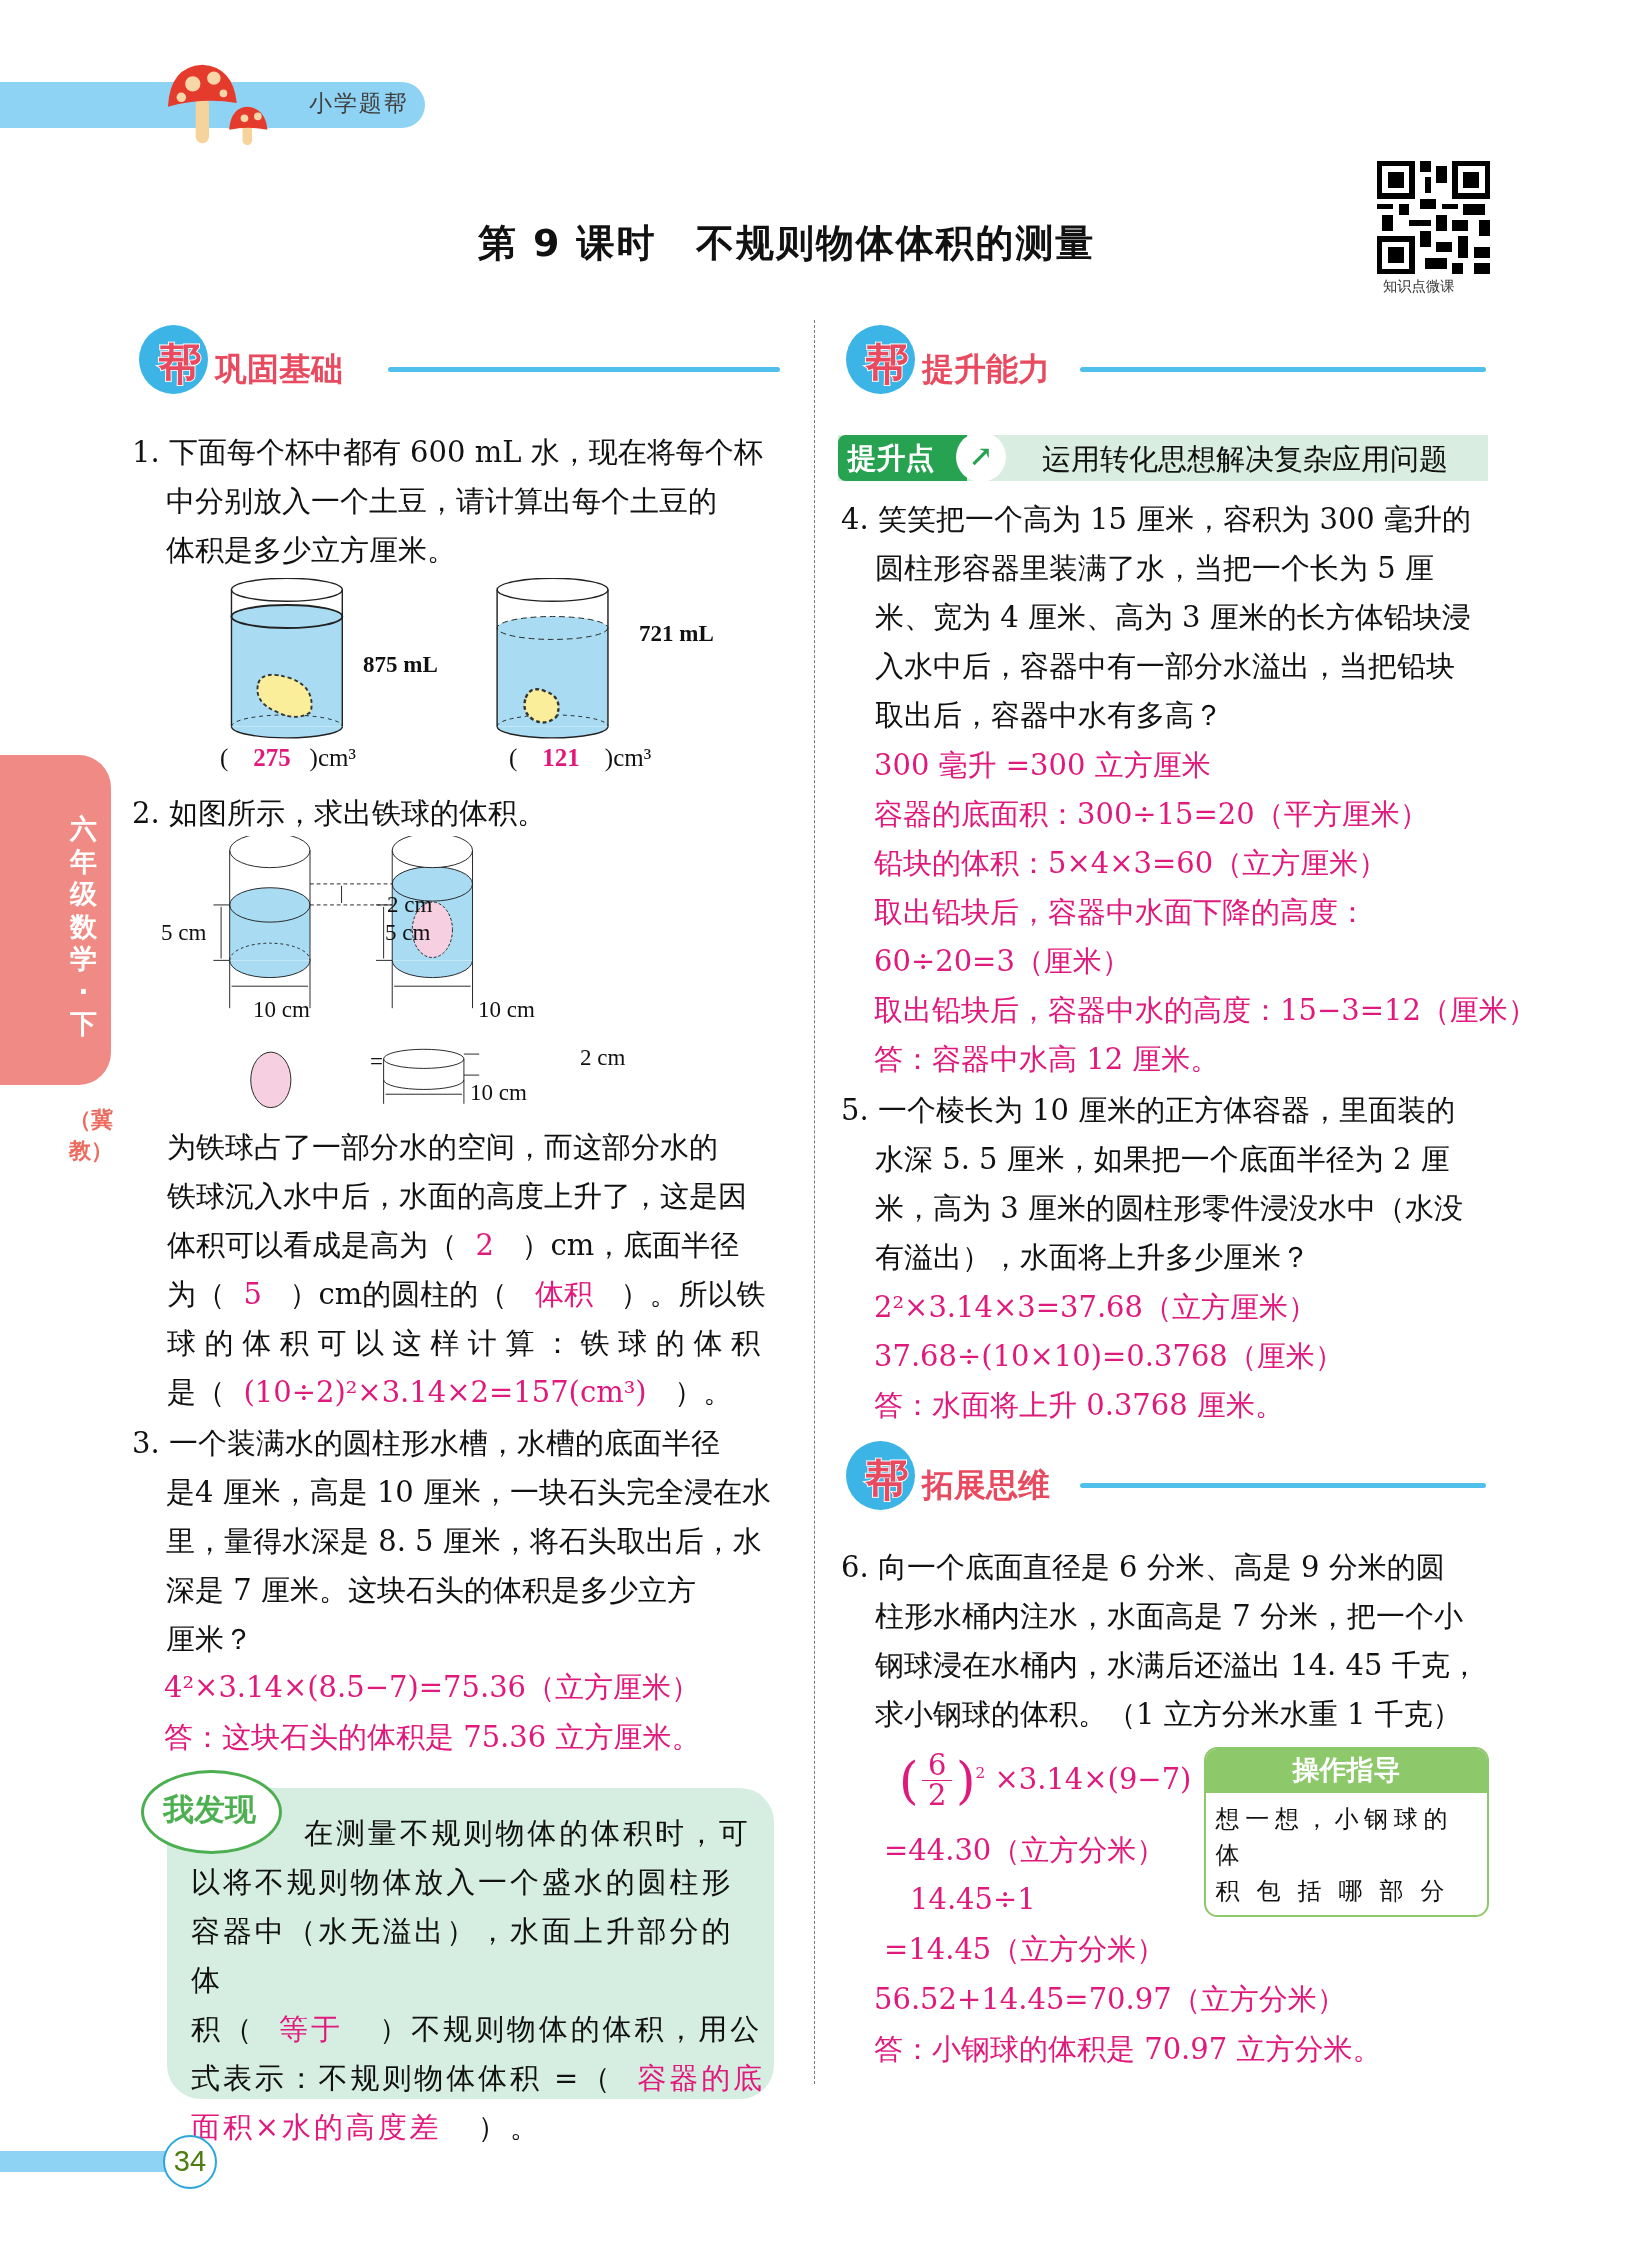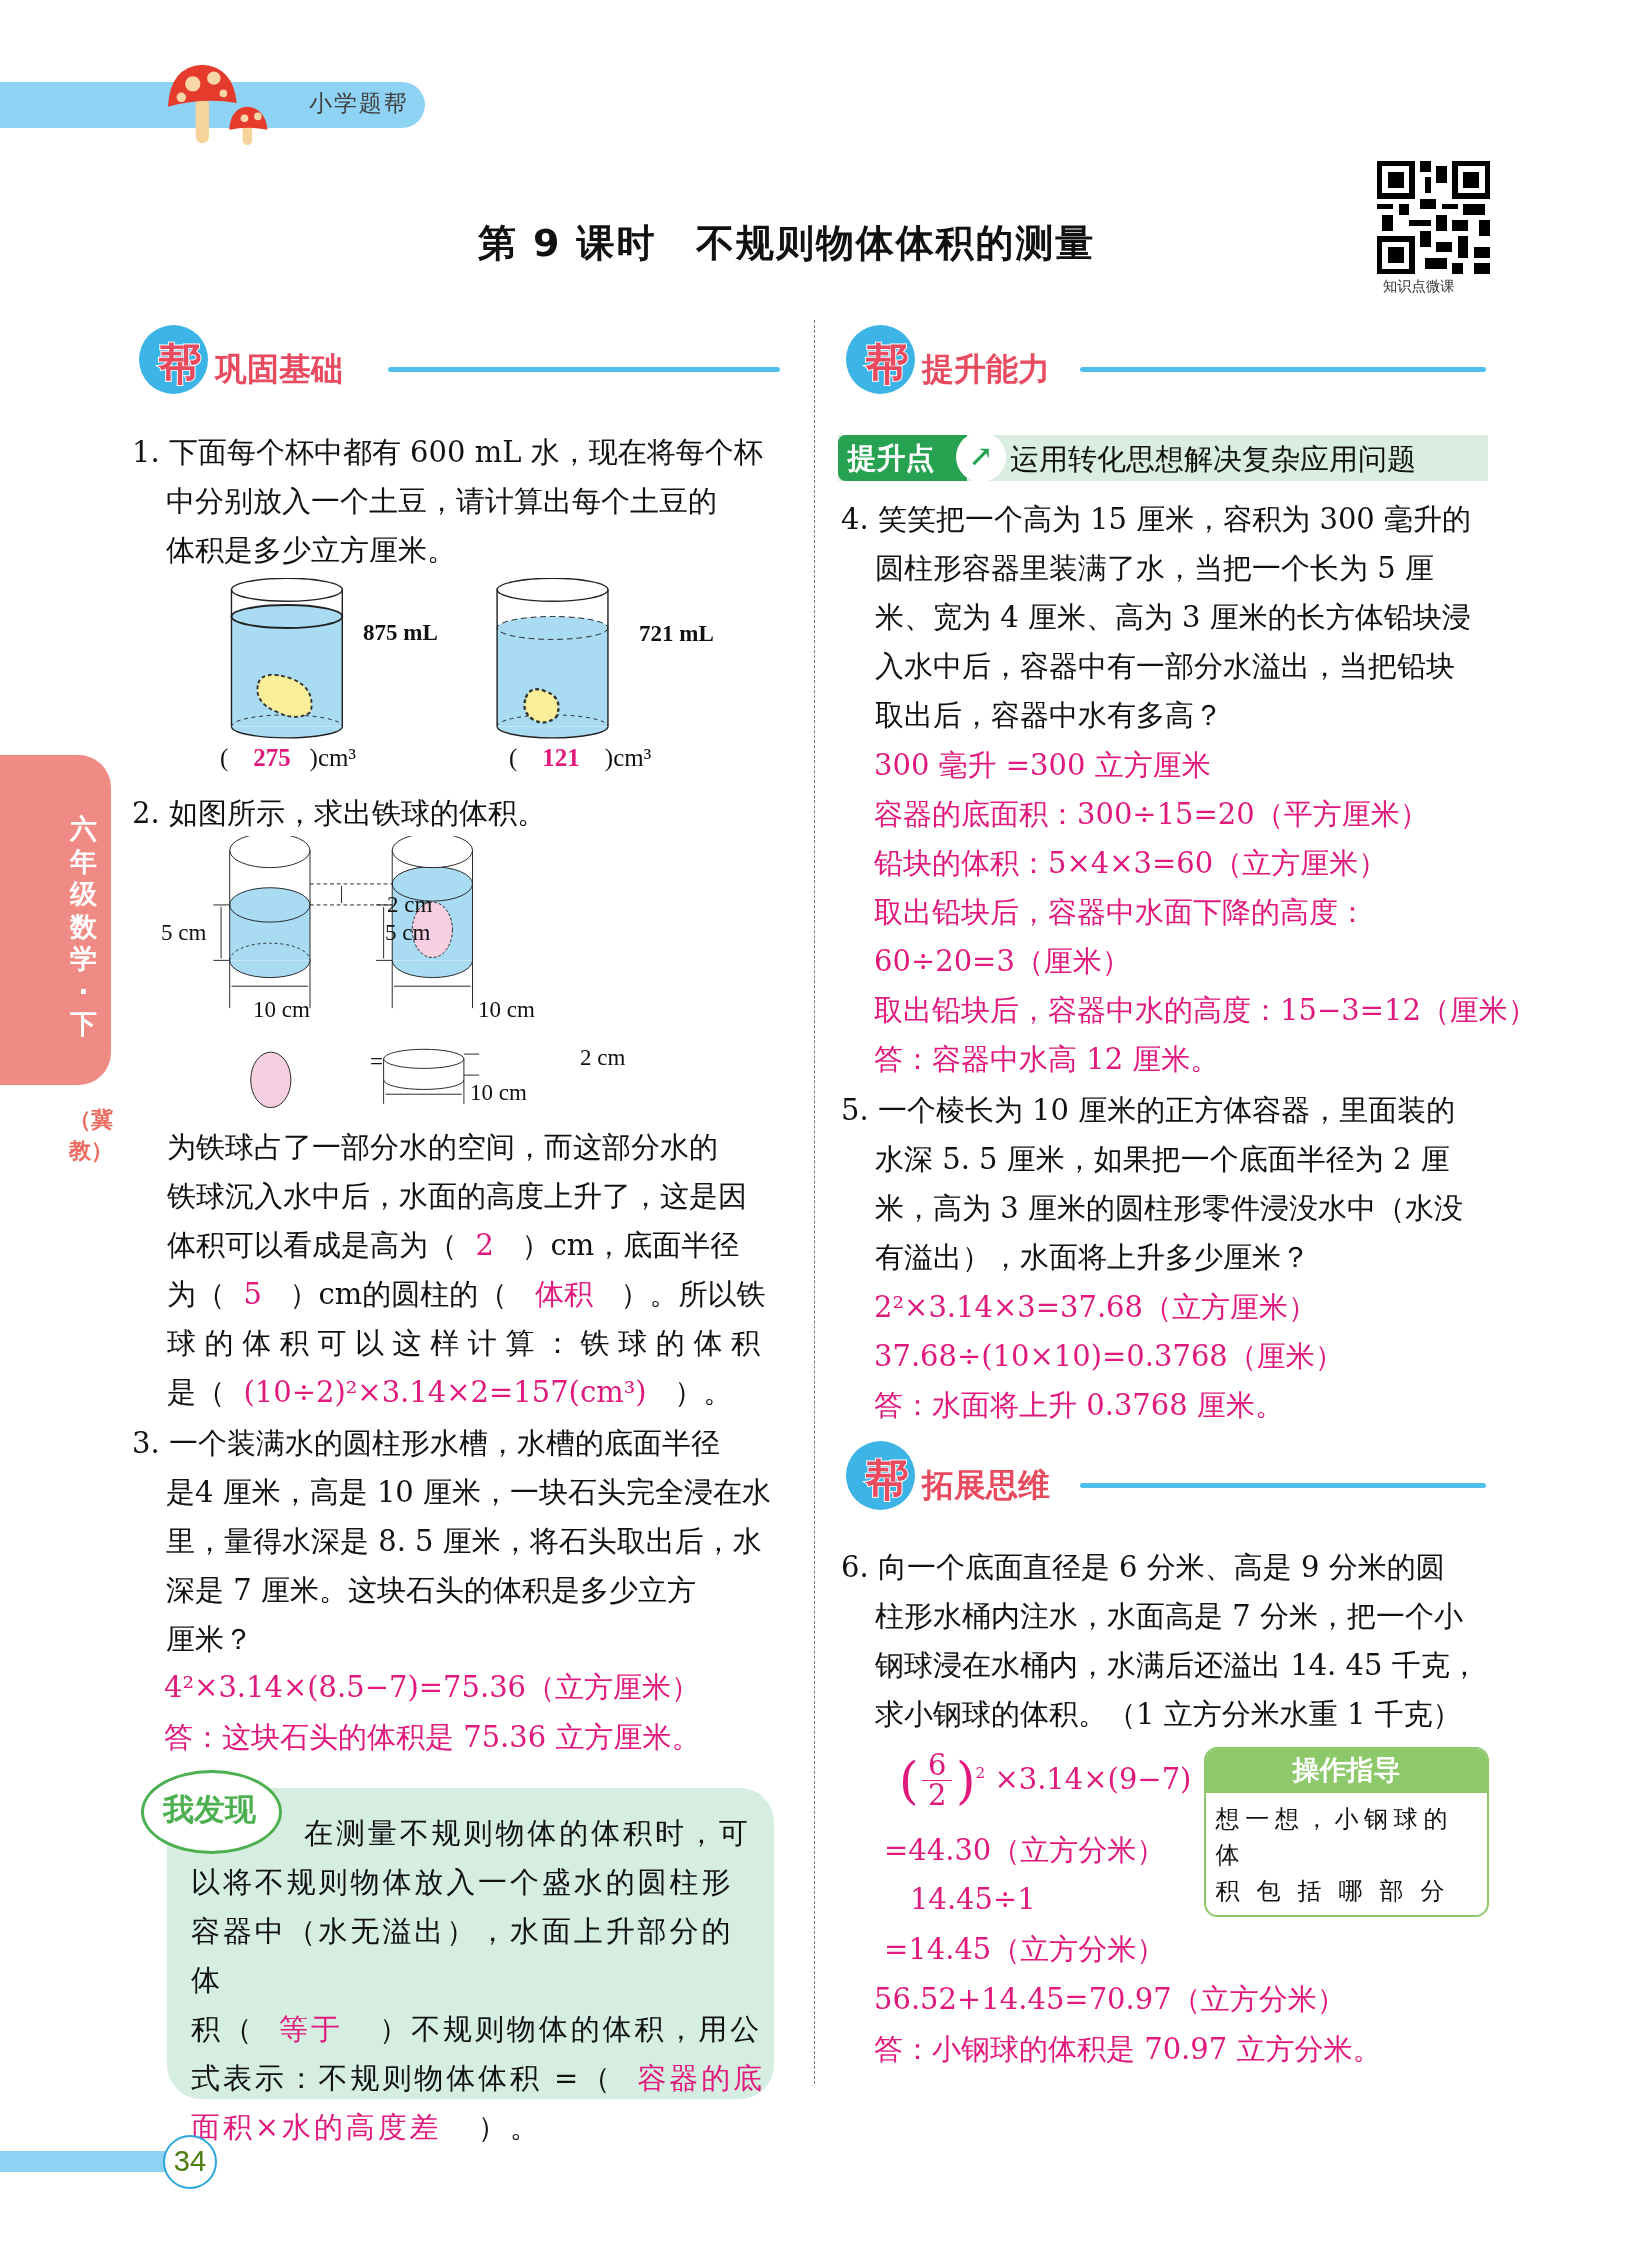--- a/index.html
+++ b/index.html
@@ -39,21 +39,21 @@
 
   
   .discover-box { left: 167px; top: 1788px; width: 607px; height: 311px; background: #d6ede2; border-radius: 34px; }
   .discover-bubble { left: 141px; top: 1770px; width: 141px; height: 84px; background: #fff; border: 3.8px solid #4caf50; border-radius: 50%; }
   .discover-label { left: 163px; top: 1789px; font-size: 31px; font-weight: bold; color: #4caf50; font-family: "DejaVu Sans", sans-serif; }
 
   
   .tip-bar { left: 838px; top: 435px; width: 650px; height: 46px; background: #d9ede0; }
   .tip-tag { left: 838px; top: 435px; width: 129px; height: 46px; background: #27a251; border-radius: 7.6px 0 0 7.6px; color: #fff; font-size: 29px; font-weight: bold; font-family: "DejaVu Sans", sans-serif; padding: 3.8px 0 0 9.6px; }
   .tip-arrow { left: 956px; top: 432px; width: 50px; height: 50px; border-radius: 50%; background: #fff; color: #27a251; font-size: 29px; text-align: center; line-height: 48px; font-weight: bold; }
-  .tip-text { left: 1010px; top: 440px; font-size: 29px; color: #111; font-family: Liberation Sans, sans-serif; text-align: center; }
+  .tip-text { left: 1042px; top: 440px; font-size: 29px; color: #111; font-family: Liberation Sans, sans-serif; text-align: center; }
 
   
   .guide-box { left: 1204px; top: 1747px; width: 285px; height: 170px; border: 2.9px solid #8dc86a; border-radius: 13.4px; background: #fff; overflow: hidden; }
   .guide-head { height: 44px; background: #8dc86a; color: #fff; font-size: 27px; font-weight: bold; text-align: center; font-family: "DejaVu Sans", sans-serif; line-height: 42px; }
   .guide-body { padding: 7.6px 9.6px; font-size: 24px; line-height: 36px; letter-spacing: 5.7px; color: #111; }
 
   
   .pn-bar { left: 0; top: 2151px; width: 172px; height: 21px; background: #8fd3f4; }
   .pn-circle { left: 163px; top: 2135px; width: 54px; height: 54px; border: 2.9px solid #2aa6dc; border-radius: 50%; background: #fff; font-family: "Liberation Sans", sans-serif; font-size: 29px; text-align: center; line-height: 48px; color: #4d7c0f; }
 
@@ -153,21 +153,21 @@
     <rect x="290" y="52" width="116" height="103" fill="#a9dcf3"></rect>
     <ellipse cx="348" cy="52" rx="58" ry="12" fill="#a9dcf3" stroke="#222" stroke-dasharray="6 4"></ellipse>
     <ellipse cx="348" cy="12" rx="58" ry="12" fill="none" stroke="#222" stroke-width="1.5"></ellipse>
     <line x1="290" y1="12" x2="290" y2="155" stroke="#222" stroke-width="1.5"></line>
     <line x1="406" y1="12" x2="406" y2="155" stroke="#222" stroke-width="1.5"></line>
     <path d="M290 155 A58 12 0 0 0 406 155" fill="#a9dcf3" stroke="#222" stroke-width="1.5"></path>
     <path d="M290 155 A58 12 0 0 1 406 155" fill="none" stroke="#222" stroke-dasharray="4 4"></path>
     <path d="M320 125 Q325 112 340 118 Q360 125 352 145 Q340 155 328 148 Q315 140 320 125Z" fill="#fbee9a" stroke="#333" stroke-dasharray="4 3" stroke-width="2.5"></path>
   </g>
 </svg>
-<div class="fig-label" style="left:363px;top:620px">875 mL</div>
+<div class="fig-label" style="left:363px;top:652px">875 mL</div>
 <div class="fig-label" style="left:639px;top:621px">721 mL</div>
 <div class="fig-answer" style="left:220px;top:744px">
   (&nbsp;&nbsp;&nbsp;&nbsp;<span class="v">275</span>&nbsp;&nbsp;&nbsp;)<span>cm³</span>
 </div>
 <div class="fig-answer" style="left:509px;top:744px">
   (&nbsp;&nbsp;&nbsp;&nbsp;<span class="v">121</span>&nbsp;&nbsp;&nbsp;&nbsp;)<span>cm³</span>
 </div>
 
 <div class="qtext" style="left:132px;top:789px">2. 如图所示，求出铁球的体积。</div>
 

